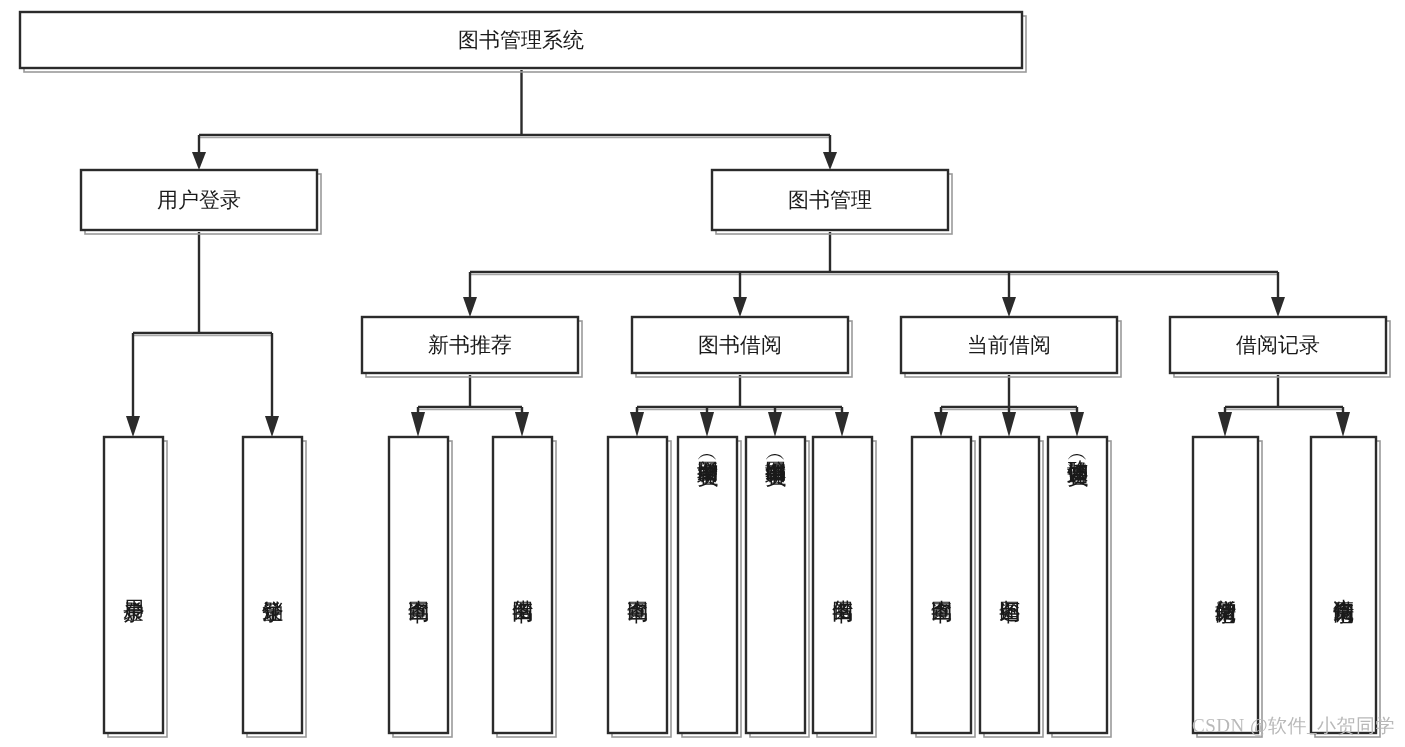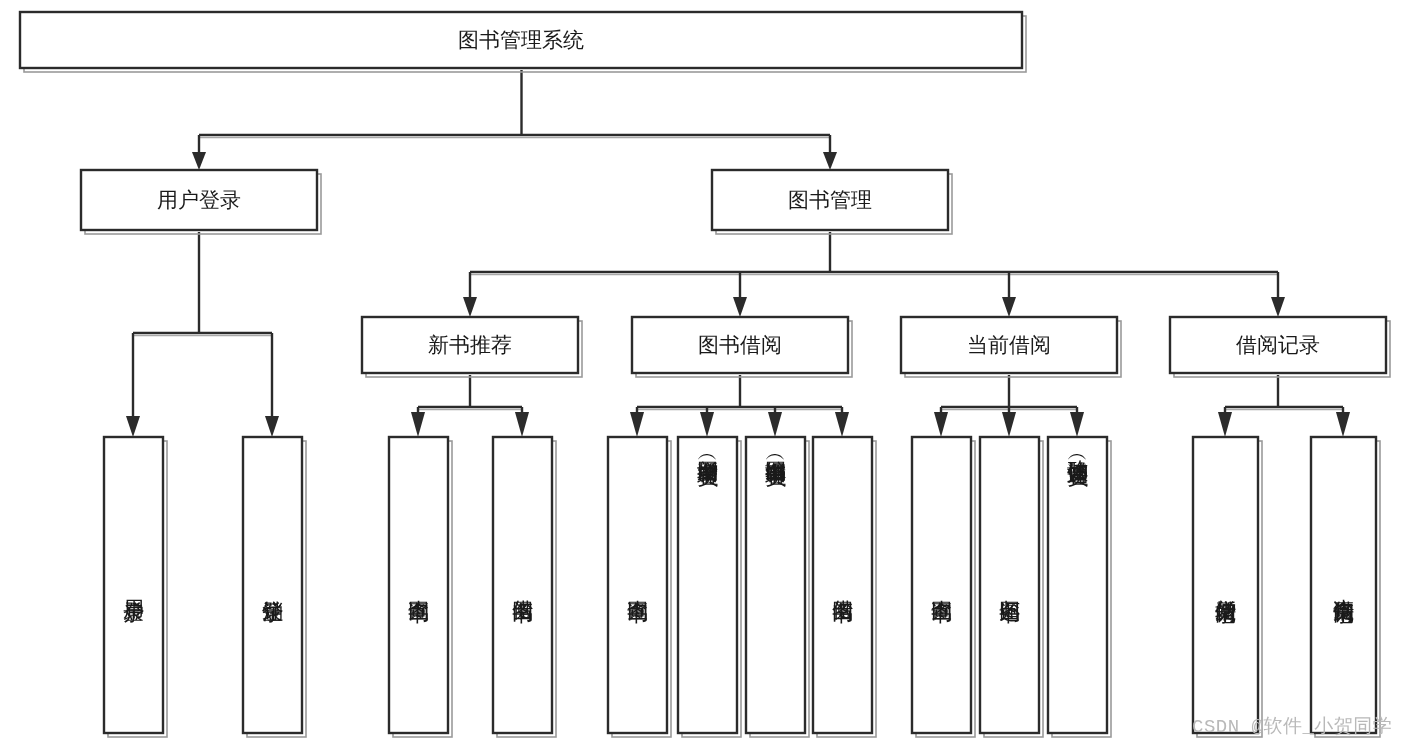--- a/index.html
+++ b/index.html
@@ -69,21 +69,21 @@
     letter-spacing: 1px;
     white-space: nowrap;
     display: flex;
     align-items: center;
     justify-content: center;
     text-align: center;
     pointer-events: none;
   }
   .watermark {
     position: absolute;
-    font-family: Liberation Mono, monospace;
+    font-family: Liberation Serif, serif;
     font-size: 19px;
     color: #b9b9b9;
     white-space: nowrap;
     letter-spacing: 0.5px;
   }
 </style>
 </head>
 <body>
 
 <div id="diagram-root">

